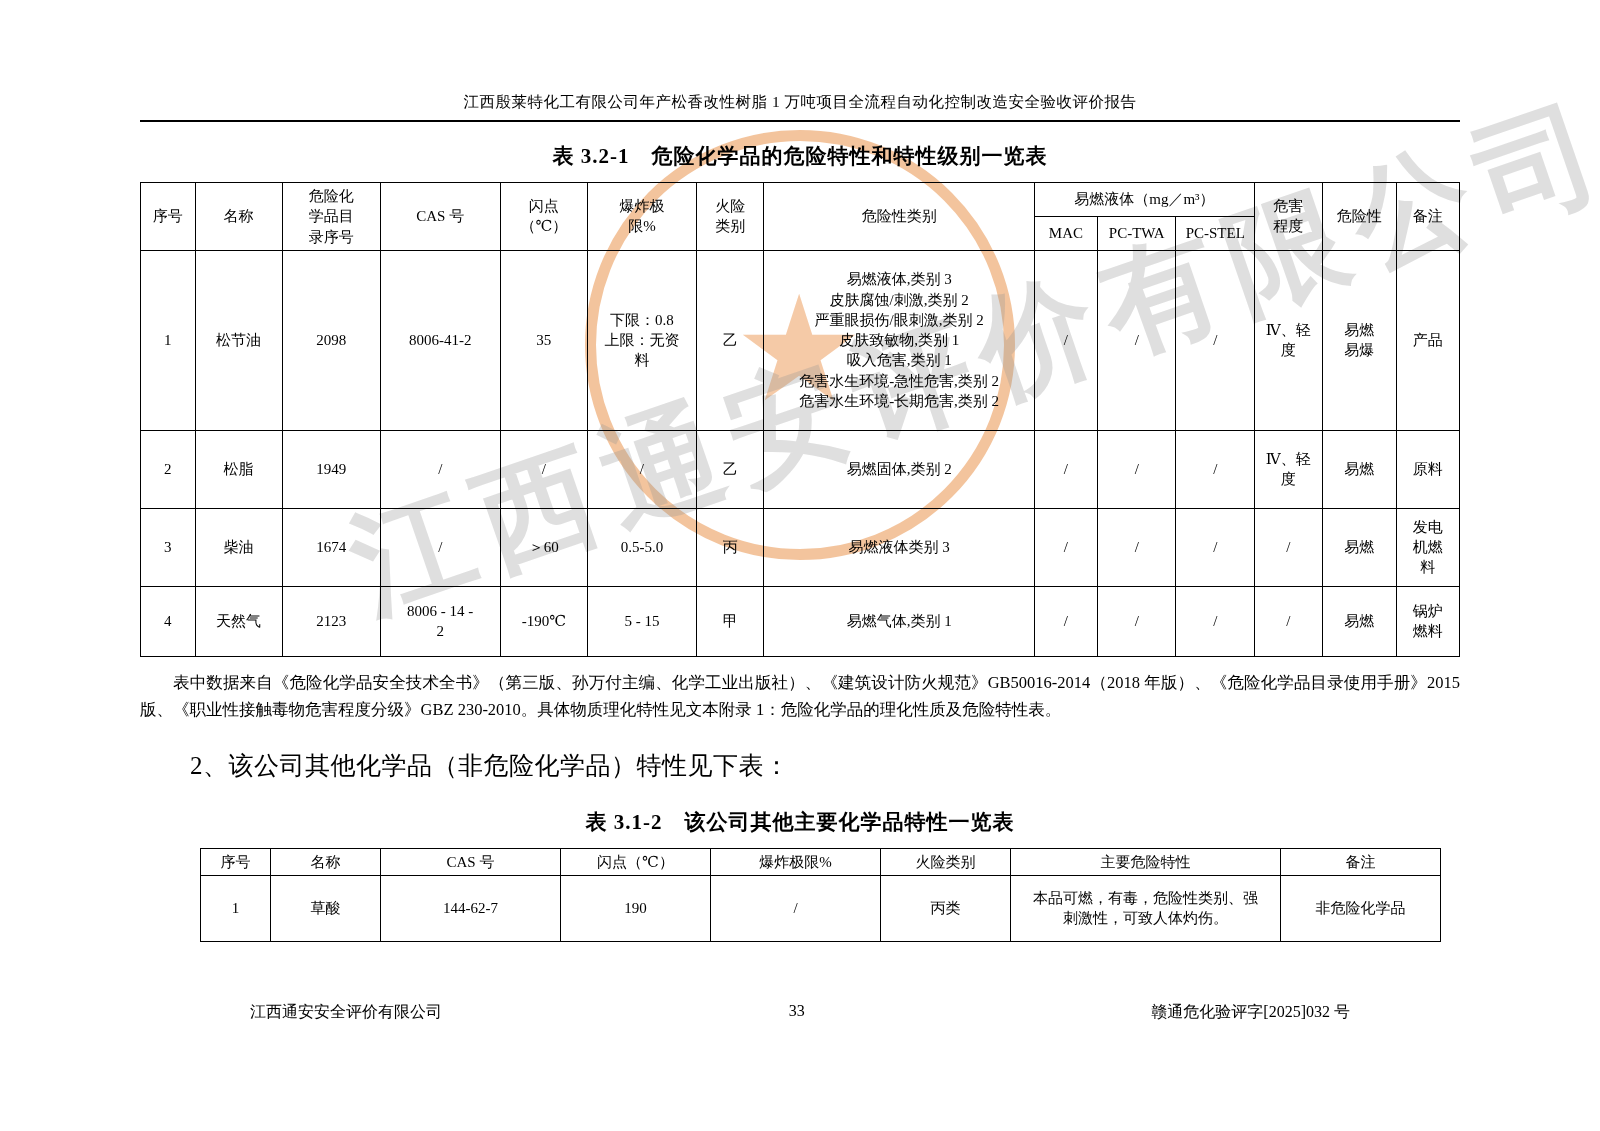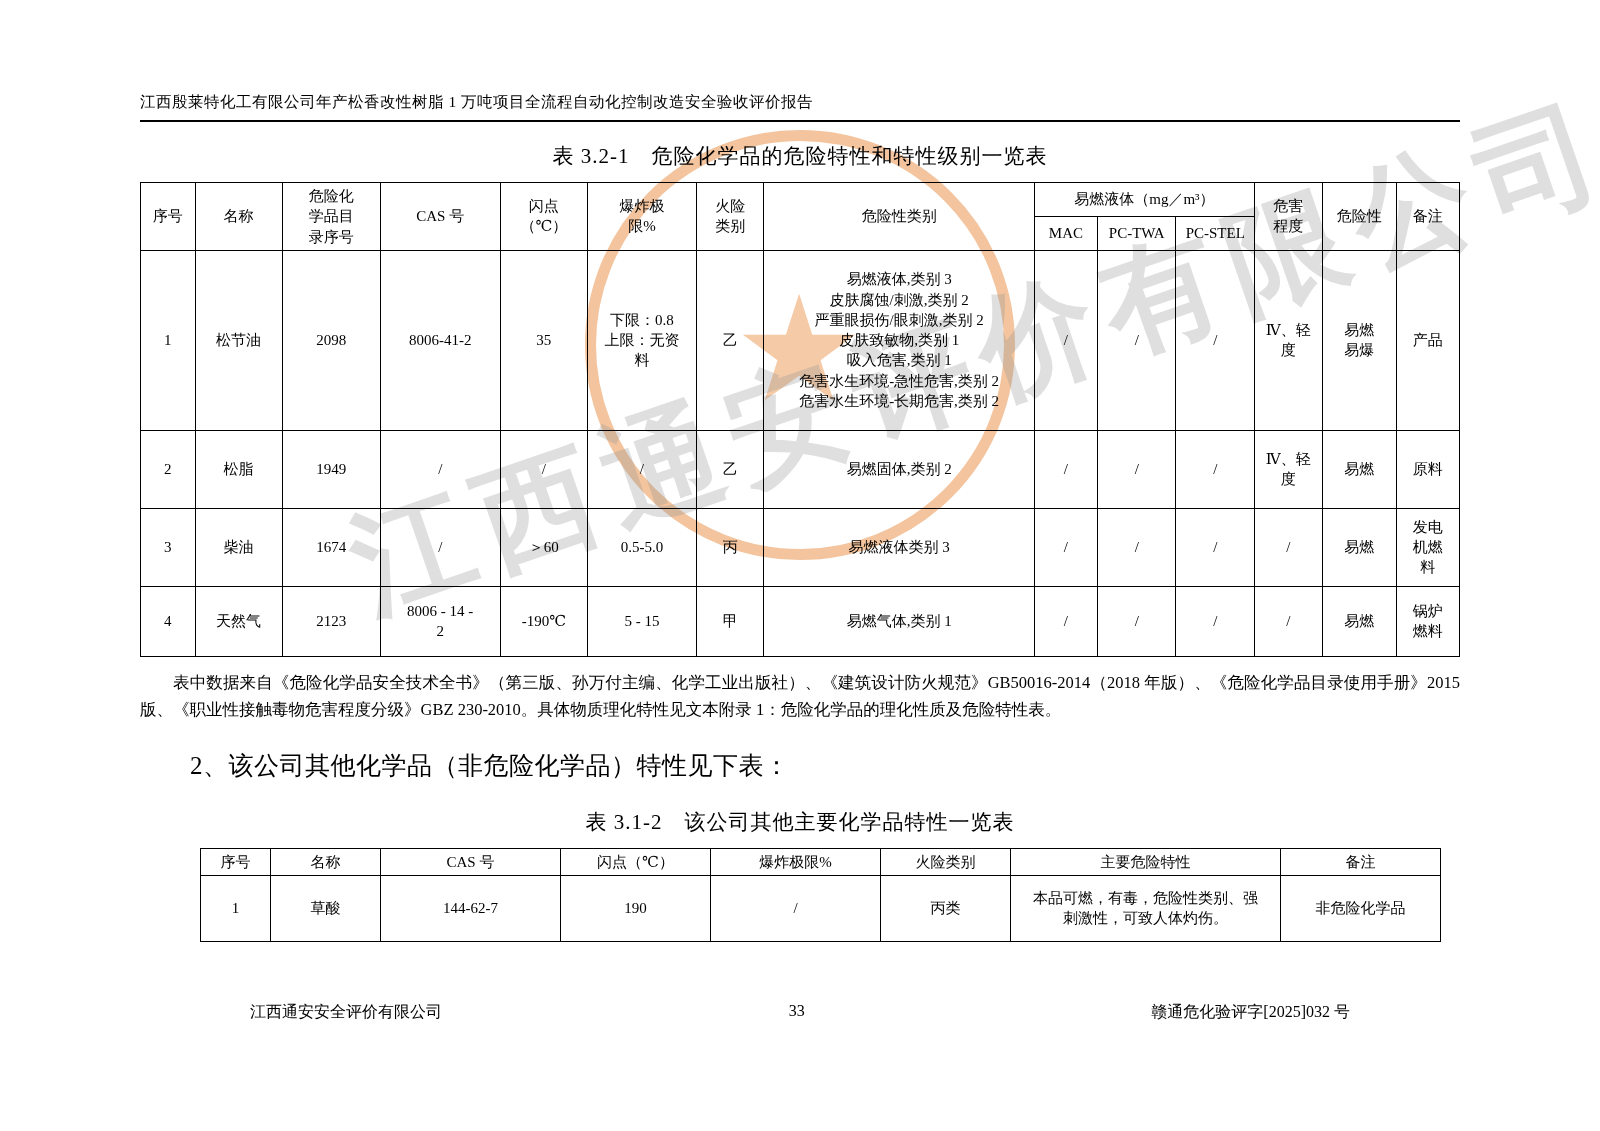--- a/index.html
+++ b/index.html
@@ -70,34 +70,34 @@
 
   
   .page {
     position: relative;
     z-index: 2;
     padding: 0 140px;
     box-sizing: border-box;
   }
 
   .header {
-    text-align: left;
+    text-align: center;
     font-size: 15.5px;
     padding-top: 92px;
     letter-spacing: 0.5px;
   }
   .header-rule {
     border-bottom: 2.2px solid #000;
     margin: 7px 0 0 0;
   }
 
   .tbl-title {
     text-align: center;
     font-size: 21px;
-    font-weight: 400;
+    font-weight: 700;
     margin: 20px 0 12px 0;
     letter-spacing: 1px;
   }
   .tbl-title .num { margin-right: 22px; }
 
   table.grid {
     border-collapse: collapse;
     width: 100%;
     table-layout: fixed;
   }

